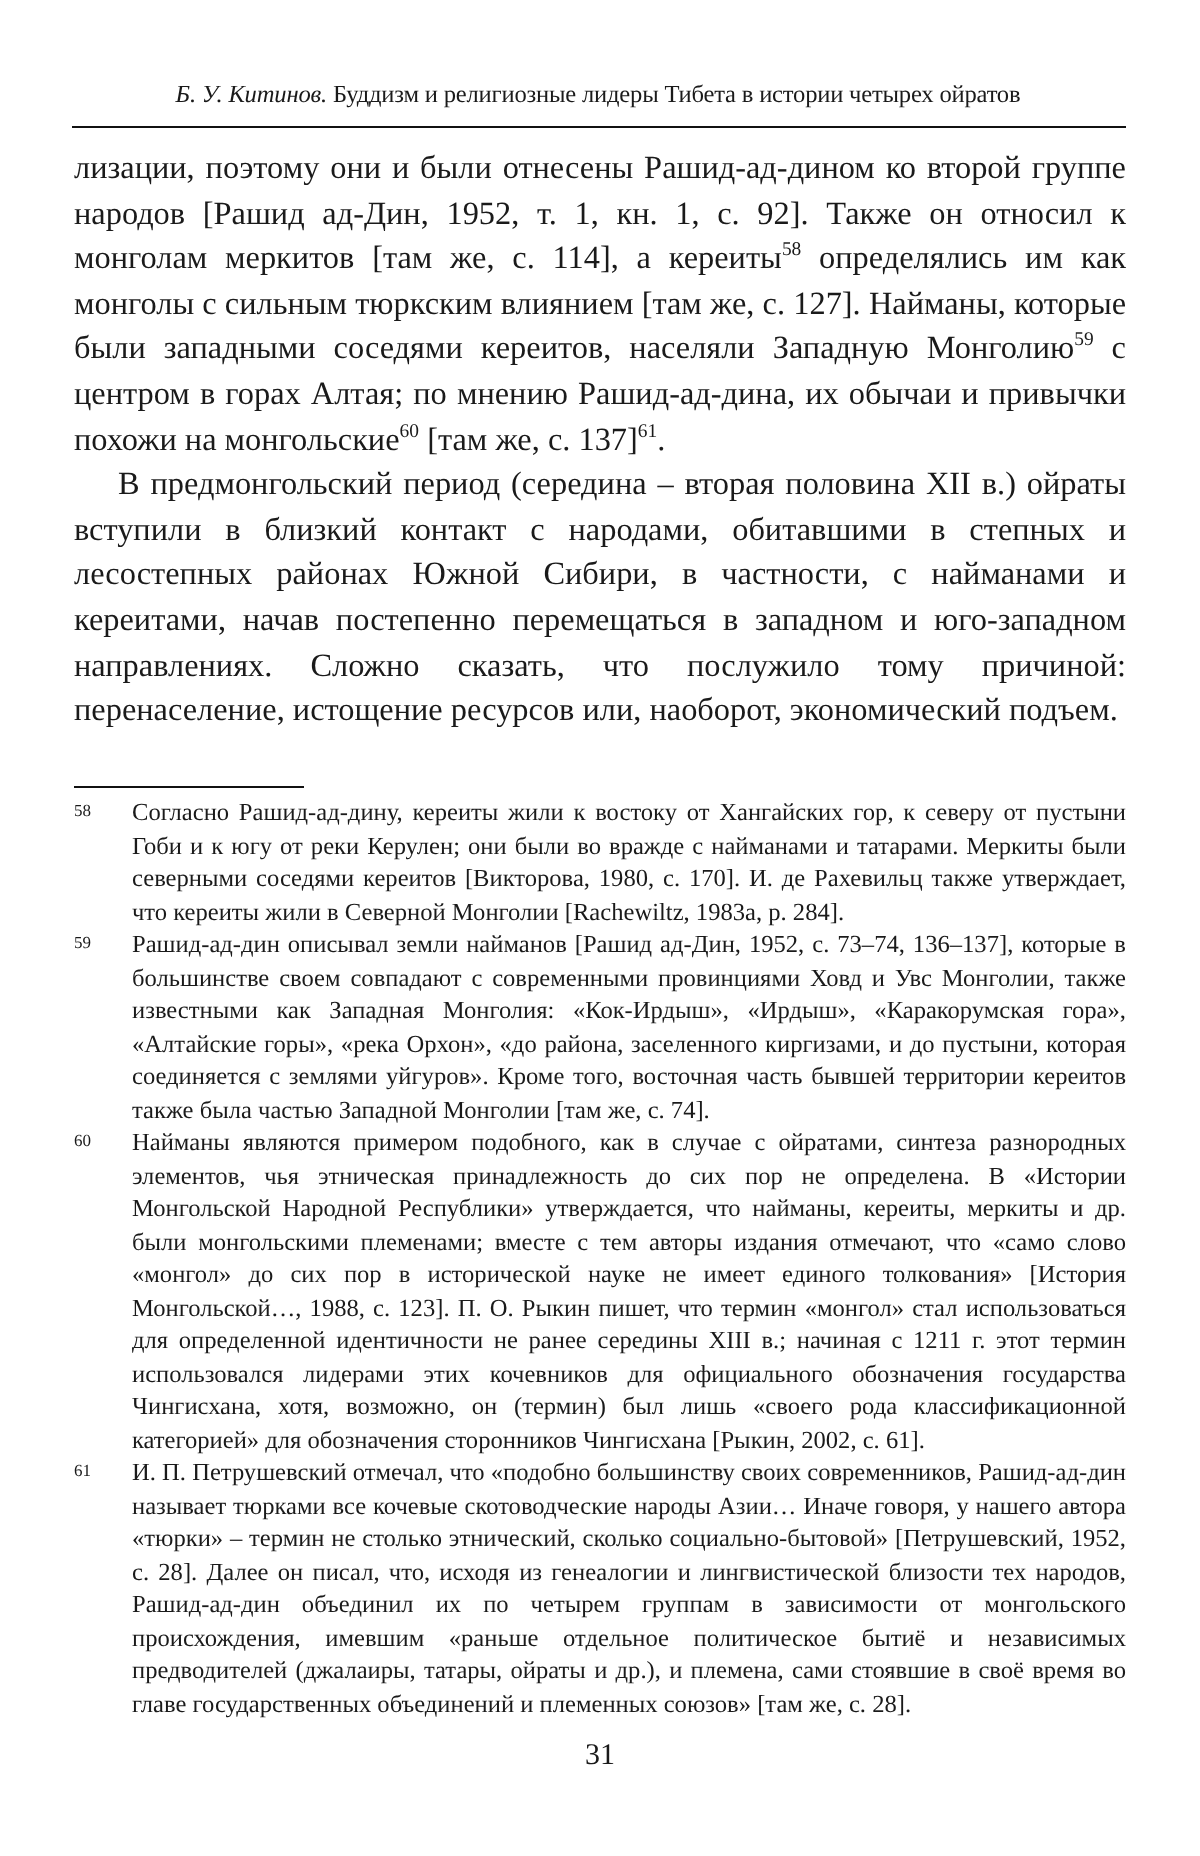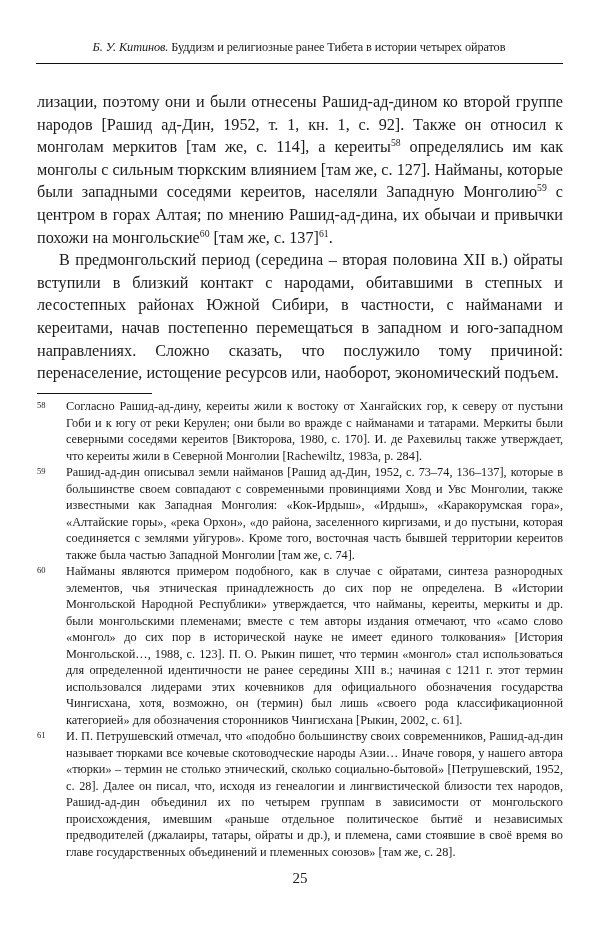--- a/index.html
+++ b/index.html
@@ -1,35 +1,35 @@
 <!DOCTYPE html>
 <html><head>
 <meta charset="utf-8">
 <style>
   html, body { margin: 0; padding: 0; background: #ffffff; }
   body { width: 600px; height: 928px; position: relative; overflow: hidden; color: #1a1a1a; font-family: "Liberation Serif", "DejaVu Serif", serif; }
   .header { position: absolute; left: 36px; top: 40px; width: 526px; text-align: center; font-size: 12.3px; letter-spacing: -0.1px; white-space: nowrap; }
   .header .author { font-style: italic; }
   .header-rule { position: absolute; left: 36px; top: 63px; width: 527px; height: 0; border-top: 1.4px solid #111; }
-  .body-text { position: absolute; left: 37px; top: 91px; width: 526px; font-size: 16.2px; line-height: 22.6px; text-align: justify; }
+  .body-text { position: absolute; left: 37px; top: 73px; width: 526px; font-size: 16.2px; line-height: 22.6px; text-align: justify; }
   .body-text p { margin: 0; }
   .body-text p.indent { text-indent: 22px; }
   sup { font-size: 0.6em; line-height: 0; vertical-align: 0.65em; }
   .fn-rule { position: absolute; left: 37px; top: 393px; width: 115px; border-top: 1px solid #111; }
   .footnotes { position: absolute; left: 37px; top: 398px; width: 526px; font-size: 12.3px; line-height: 16.5px; }
   .fn { position: relative; padding-left: 29px; text-align: justify; }
   .fn-num { position: absolute; left: 0; top: 0; font-size: 8.5px; line-height: 14px; }
   .page-number { position: absolute; left: 0; width: 600px; top: 870px; text-align: center; font-size: 15px; }
 </style>
 </head>
 <body>
 
 <div class="header">
   <span class="author">Б. У. Китинов.</span>
-  <span>Буддизм и религиозные ранее Тибета в истории четырех ойратов</span>
+  <span>Буддизм и религиозные лидеры Тибета в истории четырех ойратов</span>
 </div>
 <div class="header-rule"></div>
 
 <div class="body-text">
   <p><span>лизации, поэтому они и были отнесены Рашид-ад-дином ко второй группе народов [Рашид ад-Дин, 1952, т. 1, кн. 1, с. 92]. Также он относил к монголам меркитов [там же, с. 114], а кереиты</span><sup>58</sup><span> определялись им как монголы с сильным тюркским влиянием [там же, с. 127]. Найманы, которые были западными соседями кереитов, населяли Западную Монголию</span><sup>59</sup><span> с центром в горах Алтая; по мнению Рашид-ад-дина, их обычаи и привычки похожи на монгольские</span><sup>60</sup><span> [там же, с. 137]</span><sup>61</sup><span>.</span></p>
   <p class="indent">В предмонгольский период (середина – вторая половина XII в.) ойраты вступили в близкий контакт с народами, обитавшими в степных и лесостепных районах Южной Сибири, в частности, с найманами и кереитами, начав постепенно перемещаться в западном и юго-западном направлениях. Сложно сказать, что послужило тому причиной: перенаселение, истощение ресурсов или, наоборот, экономический подъем.</p>
 </div>
 
 <div class="fn-rule"></div>
 
@@ -45,13 +45,13 @@
   <div class="fn">
     <span class="fn-num">60</span>
     <span>Найманы являются примером подобного, как в случае с ойратами, синтеза разнородных элементов, чья этническая принадлежность до сих пор не определена. В «Истории Монгольской Народной Республики» утверждается, что найманы, кереиты, меркиты и др. были монгольскими племенами; вместе с тем авторы издания отмечают, что «само слово «монгол» до сих пор в исторической науке не имеет единого толкования» [История Монгольской…, 1988, с. 123]. П. О. Рыкин пишет, что термин «монгол» стал использоваться для определенной идентичности не ранее середины XIII в.; начиная с 1211 г. этот термин использовался лидерами этих кочевников для официального обозначения государства Чингисхана, хотя, возможно, он (термин) был лишь «своего рода классификационной категорией» для обозначения сторонников Чингисхана [Рыкин, 2002, с. 61].</span>
   </div>
   <div class="fn">
     <span class="fn-num">61</span>
     <span>И. П. Петрушевский отмечал, что «подобно большинству своих современников, Рашид-ад-дин называет тюрками все кочевые скотоводческие народы Азии… Иначе говоря, у нашего автора «тюрки» – термин не столько этнический, сколько социально-бытовой» [Петрушевский, 1952, с. 28]. Далее он писал, что, исходя из генеалогии и лингвистической близости тех народов, Рашид-ад-дин объединил их по четырем группам в зависимости от монгольского происхождения, имевшим «раньше отдельное политическое бытиё и независимых предводителей (джалаиры, татары, ойраты и др.), и племена, сами стоявшие в своё время во главе государственных объединений и племенных союзов» [там же, с. 28].</span>
   </div>
 </div>
 
-<div class="page-number">25</div>
+<div class="page-number">31</div>
 
 </body></html>

